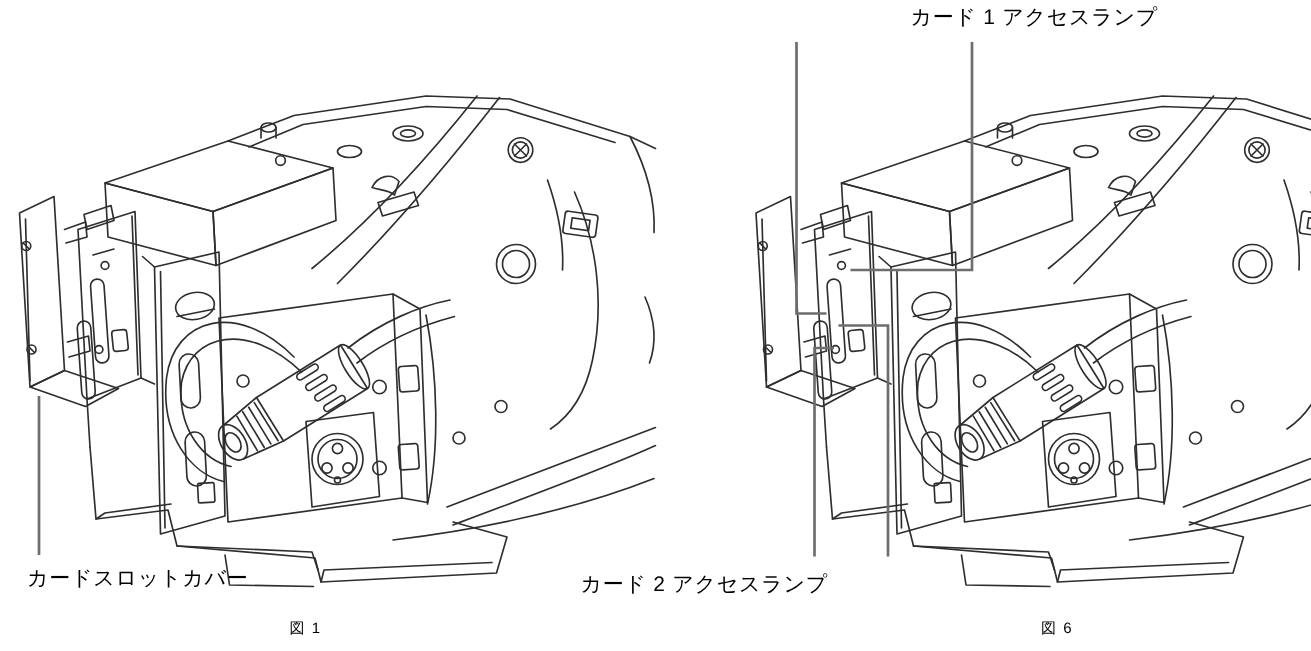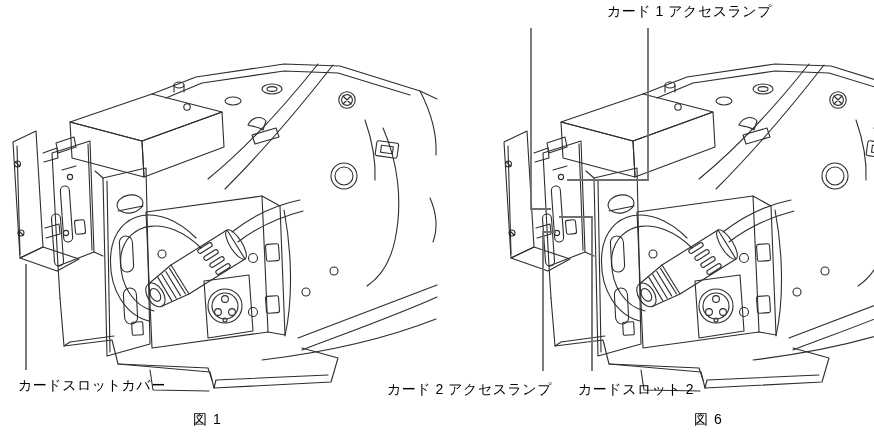--- a/index.html
+++ b/index.html
@@ -14,21 +14,21 @@
     font-family:"Liberation Sans","DejaVu Sans",sans-serif;overflow:hidden;
   }
   #art{position:absolute;left:0;top:0;}
   .cam{stroke:var(--art-line);fill:none;stroke-width:1.1;stroke-linejoin:round;stroke-linecap:round;}
   .leader{stroke:var(--leader-line);fill:none;stroke-width:1.8;stroke-linejoin:miter;stroke-linecap:butt;}
   .lbl{
     position:absolute;color:var(--label-text);font-size:14px;line-height:17px;
     letter-spacing:0.5px;white-space:nowrap;
   }
   .cap{
-    position:absolute;color:var(--label-text);font-size:14px;line-height:17px;
+    position:absolute;color:var(--label-text);font-size:10px;line-height:17px;
     letter-spacing:1px;white-space:nowrap;
   }
 </style>
 </head>
 <body>
 
 <div id="page">
 
   <svg id="art" width="874" height="434" viewBox="0 0 874 434">
     <defs>
@@ -154,18 +154,17 @@
     <path class="leader" d="M648,28 L648,180 L567,180"></path>
     <path class="leader" d="M543,371 L543,232 L556,232"></path>
     <path class="leader" d="M592,371 L592,217 L559,217"></path>
   </svg>
 
   <div class="lbl" style="left:607px;top:3px;">カード 1 アクセスランプ</div>
 
   <div class="lbl" style="left:2px;top:377px;margin-left:16px;">カードスロットカバー</div>
 
   <div class="lbl" style="left:387px;top:381px;">カード 2 アクセスランプ</div>
-  <div class="lbl" style="left:578px;top:381px;">カードスロット 2</div>
 
   <div class="cap" style="left:193px;top:411px;">図 1</div>
   <div class="cap" style="left:694px;top:411px;">図 6</div>
 
 </div>
 
 </body></html>

